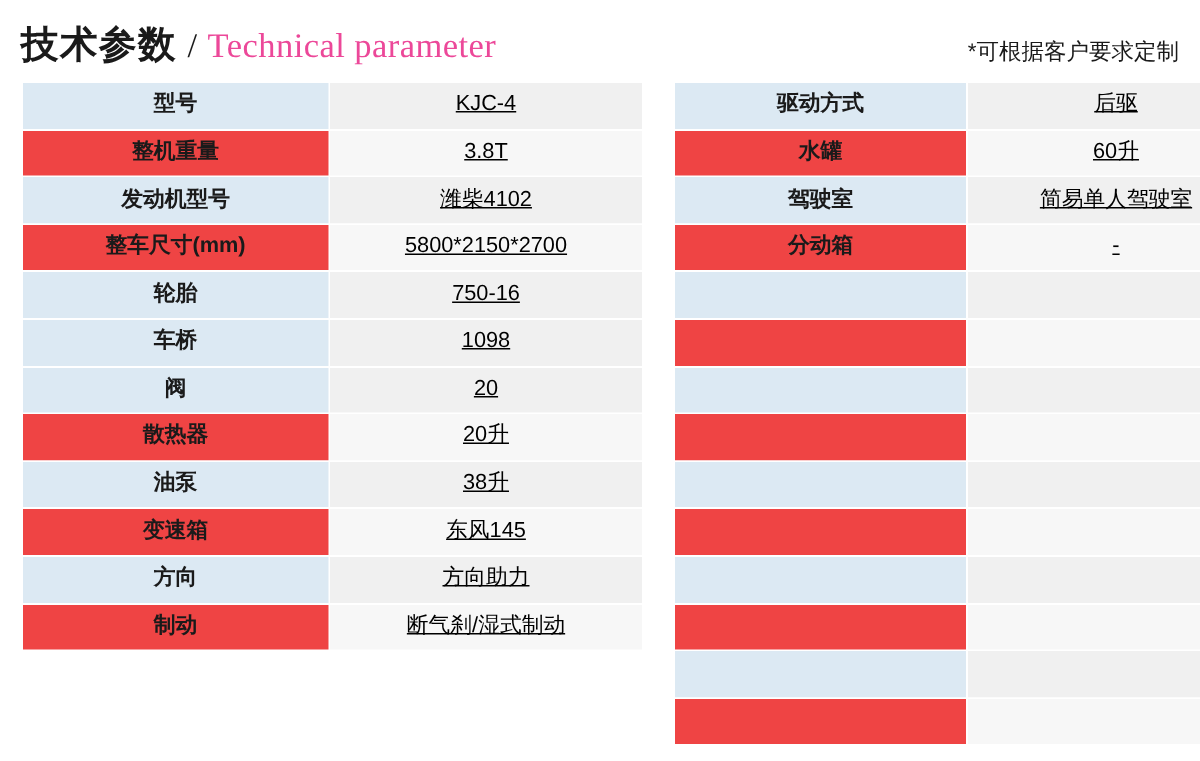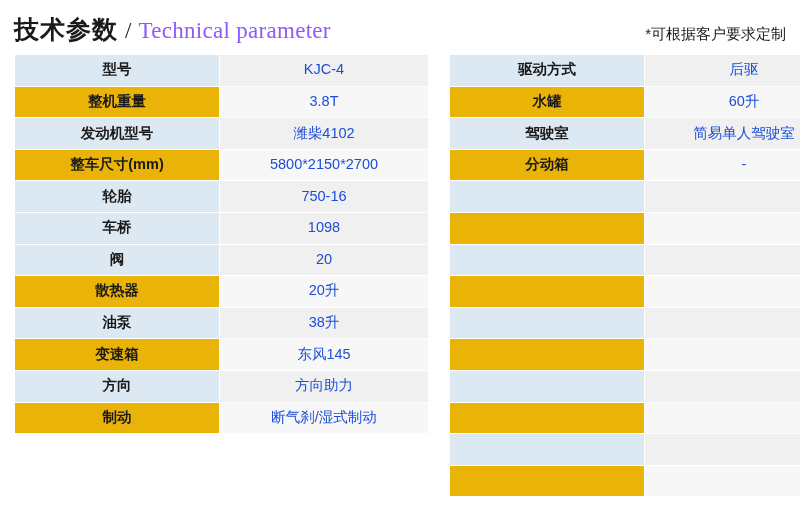--- a/index.html
+++ b/index.html
@@ -40,21 +40,21 @@
     color: #1a1a1a;
   }
   .title-sep {
     font-size: 23px;
     color: #1a1a1a;
     margin: 0 7px;
     font-family: "Liberation Serif", serif;
   }
   .title-en {
     font-size: 23px;
-    color: #8b5cf6;
+    color: #ec4899;
     font-family: "Liberation Serif", serif;
     letter-spacing: 0.3px;
   }
   .note {
     font-size: 15px;
     color: #1a1a1a;
     padding-bottom: 2px;
     white-space: nowrap;
   }
   .tables {
@@ -78,24 +78,24 @@
     line-height: 1.1;
     white-space: nowrap;
     overflow: hidden;
   }
   .lbl { width: 196px; }
   .val { width: 200px; }
   .lbl-r { width: 186px; }
   .val-r { width: 190px; }
   .row-a .lbl, .row-a .lbl-r { background: #dce9f3; }
   .row-a .val, .row-a .val-r { background: #f0f0f0; }
-  .row-b .lbl, .row-b .lbl-r { background: #eab308; }
+  .row-b .lbl, .row-b .lbl-r { background: #ef4444; }
   .row-b .val, .row-b .val-r { background: #f7f7f7; }
   .lbl, .lbl-r { font-weight: bold; color: #1a1a1a; }
-  .val, .val-r { color: #1d4ed8; }
+  .val, .val-r { color: #000000; text-decoration: underline; }
   sup {
     font-size: 9px;
     vertical-align: super;
   }
 </style>
 </head>
 <body>
 
 <div class="page">
 

